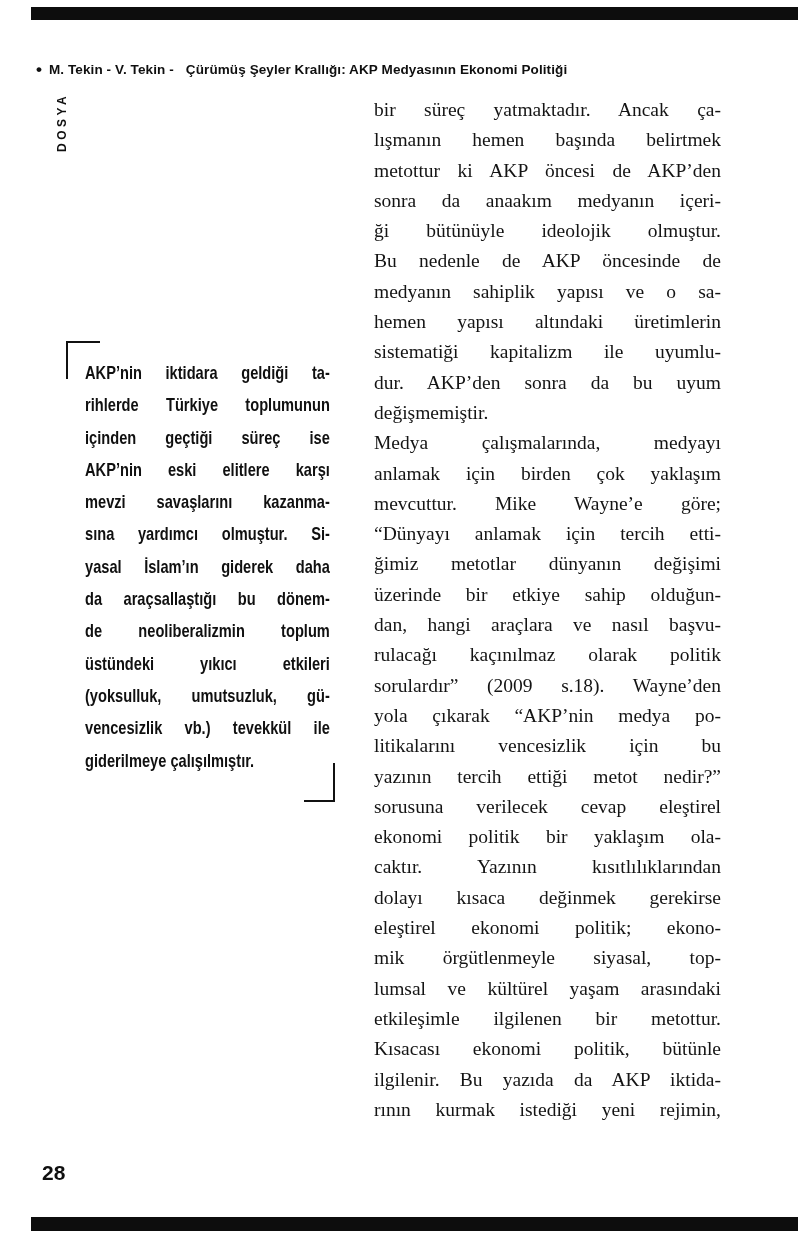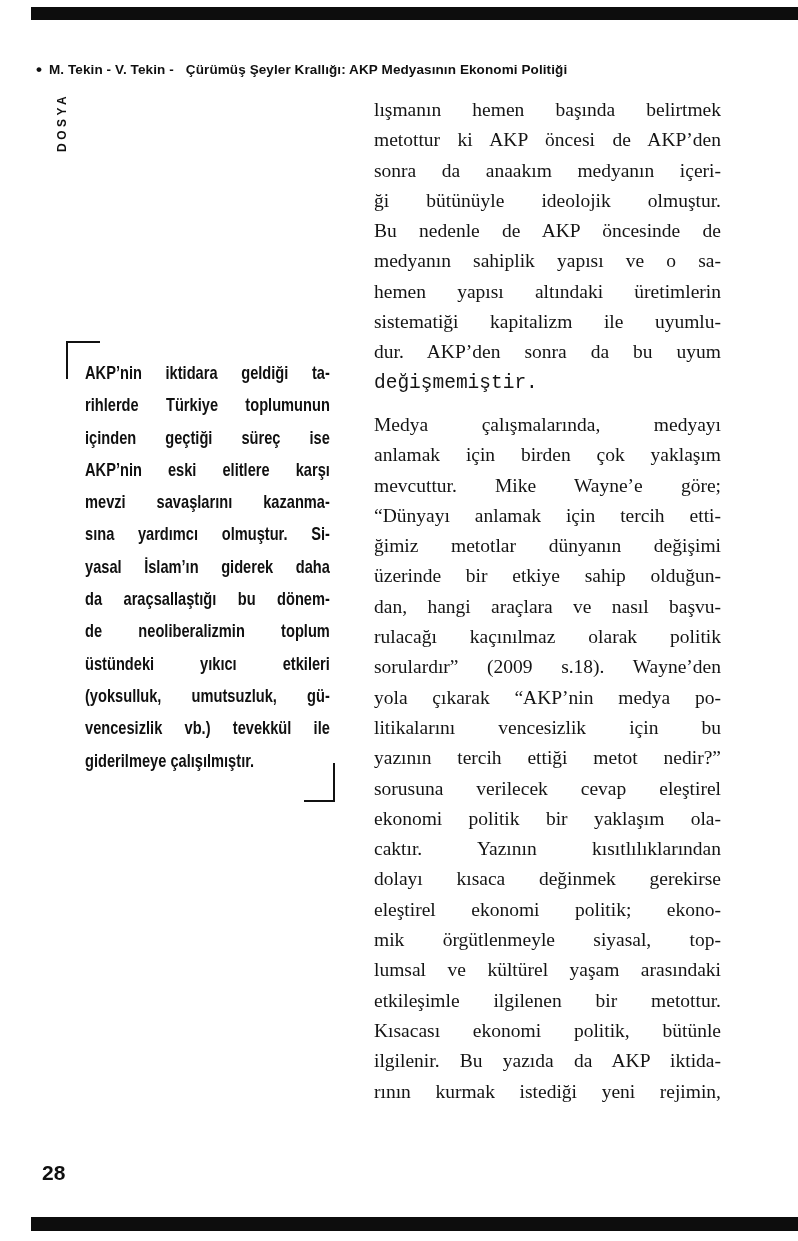--- a/index.html
+++ b/index.html
@@ -80,23 +80,23 @@
   .pq-line.last { text-align: left; text-align-last: left; }
   .article {
     position: absolute;
     left: 374px; top: 95px;
     width: 347px;
     font-family: "Liberation Serif", serif;
     font-size: 19.5px;
     line-height: 30.3px;
     color: #141414;
   }
-  .paragraph + .paragraph { margin-top: 12px; }
+  .paragraph + .paragraph { margin-top: 0; }
   .line { text-align: justify; text-align-last: justify; }
-  .line.last { text-align: center; text-align-last: left; font-family: Liberation Mono, monospace; }
+  .line.last { text-align: center; text-align-last: left; }
   .page-number {
     position: absolute;
     left: 42px; top: 1148px;
     font-family: "Liberation Sans", sans-serif;
     font-size: 21px;
     font-weight: bold;
     color: #0f0f0f;
     margin-top: 13px;
   }
 </style>
@@ -126,20 +126,21 @@
       <div class="pq-line">de neoliberalizmin toplum</div>
       <div class="pq-line">üstündeki yıkıcı etkileri</div>
       <div class="pq-line">(yoksulluk, umutsuzluk, gü-</div>
       <div class="pq-line">vencesizlik vb.) tevekkül ile</div>
       <div class="pq-line last">giderilmeye çalışılmıştır.</div>
     </div>
   <div class="bracket-br"></div>
 
   <div class="article">
       <div class="paragraph">
+        <div class="line">bir süreç yatmaktadır. Ancak ça-</div>
         <div class="line">lışmanın hemen başında belirtmek</div>
         <div class="line">metottur ki AKP öncesi de AKP’den</div>
         <div class="line">sonra da anaakım medyanın içeri-</div>
         <div class="line">ği bütünüyle ideolojik olmuştur.</div>
         <div class="line">Bu nedenle de AKP öncesinde de</div>
         <div class="line">medyanın sahiplik yapısı ve o sa-</div>
         <div class="line">hemen yapısı altındaki üretimlerin</div>
         <div class="line">sistematiği kapitalizm ile uyumlu-</div>
         <div class="line">dur. AKP’den sonra da bu uyum</div>
         <div class="line last">değişmemiştir.</div>

